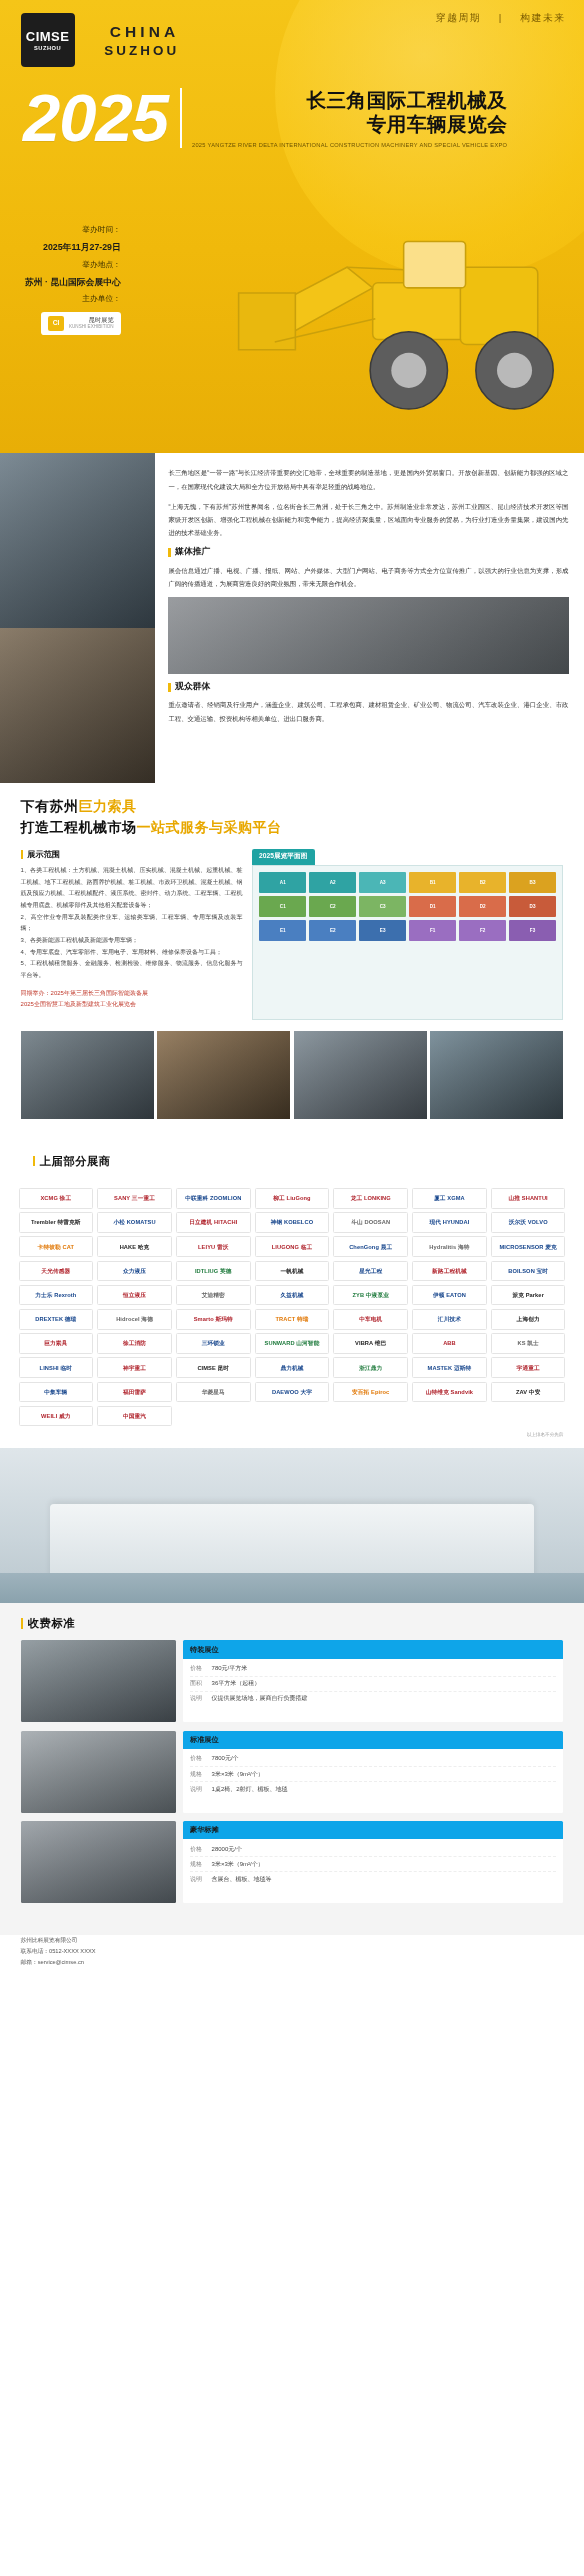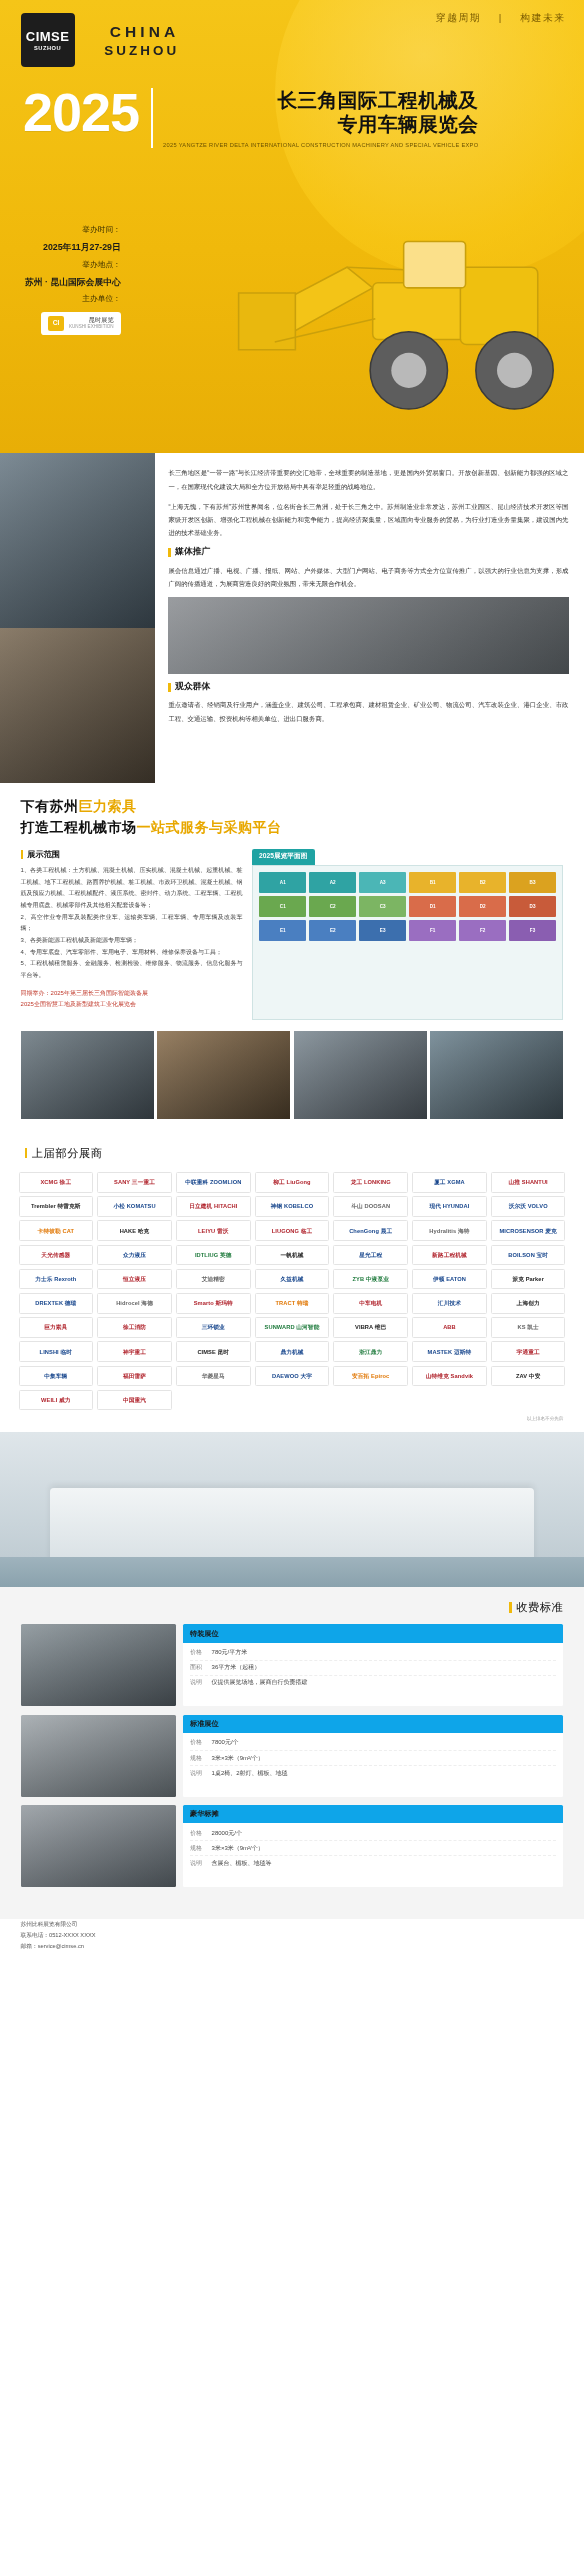--- a/index.html
+++ b/index.html
@@ -44,23 +44,23 @@
     font-weight:bold; line-height:1.05;
   }
   .cimse-mark .l1 { font-size:13px; letter-spacing:0.5px; }
   .cimse-mark .l2 { font-size:5.7px; letter-spacing:0.5px; margin-top:1.5px; }
   .cimse-word { margin-left:7.2px; color:#222; }
   .cimse-word .cn { font-size:15.5px; font-weight:bold; letter-spacing:4.1px; display:block;margin-left:28px; }
   .cimse-word .sz { font-size:13.4px; font-weight:bold; letter-spacing:3.1px; display:block; margin-top:2.1px;}
 
   .hero-main { position:absolute; left:23px; top:88px; z-index:4; }
   .year {
-    font-size:54px; font-weight:bold; color:#ffffff; line-height:.9;
+    font-size:67px; font-weight:bold; color:#ffffff; line-height:.9;
     letter-spacing:-1px; text-shadow:0 1px 0 rgba(0,0,0,.08);
-    display:inline-block; vertical-align:top;
+    display:inline-block; vertical-align:top;font-style:italic;
   }
   .title-wrap { display:inline-block; vertical-align:top; margin-left:9.3px; padding-left:10.3px; border-left:2.1px solid #ffffff; }
   .title-cn { font-size:19.6px; font-weight:bold; color:#111; line-height:1.25; letter-spacing:0.5px; }
   .title-en { margin-top:5.2px; font-size:5.7px; color:#6b5200; letter-spacing:0.3px; max-width:319px; }
 
   .hero-info { position:absolute; left:25px; top:222px; z-index:4; font-size:7.7px; color:#3b2f00; line-height:2.1; }
   .hero-info .big { font-size:8.8px; color:#1b1b1b; font-weight:bold; }
   .host-box {
     margin-top:4.1px; background:#ffffff; border-radius:3.1px; padding:4.1px 7.2px;
     display:inline-flex; align-items:center; gap:5.2px;
@@ -114,21 +114,21 @@
   .plan-grid { position:absolute; inset:6.2px; display:grid; grid-template-columns:repeat(6,1fr); grid-template-rows:repeat(6,1fr); gap:2.6px; }
   .cell { border-radius:1px; }
 
   
   .evrow { display:flex; gap:3.1px; padding:0 20.6px 13.4px; }
   .evrow .ph { height:88px; flex:1; }
 
   
   .logos-sec { padding:9.3px 0 11.3px; background:#fff; }
   .logos-head { padding:0 20.6px 7.2px; }
-  .logos-head h3 { margin:4px; font-size:11.3px; font-weight:normal; color:#111; letter-spacing:0.5px; }
+  .logos-head h3 { margin:12px; font-size:11.3px; font-weight:bold; color:#111; letter-spacing:0.5px; }
   .logos-head .bar { width:2.6px; height:10.8px; background:#f0b90b; display:inline-block; vertical-align:-1.5px; margin-right:4.6px; }
   .logo-grid { display:grid; grid-template-columns:repeat(7,1fr); gap:3.6px 4.1px; padding:0 18.5px; }
   .logo {
     height:20.6px; border:0.5px solid #e4e4e4; border-radius:1.5px; background:#fff;
     display:flex; align-items:center; justify-content:center;
     font-size:5.7px; font-weight:bold; color:#b0232c; letter-spacing:0.1px;
     padding:1px 2.1px; text-align:center; line-height:1.1; overflow:hidden;
   }
   .logo.blue { color:#16458c; }
   .logo.dark { color:#222; }
@@ -137,21 +137,21 @@
   .logo.orange { color:#e07500; }
   .logos-foot { text-align:right; padding:5.2px 20.6px 0; font-size:4.6px; color:#999; }
 
   
   .venue { height:155px; position:relative; background:linear-gradient(180deg,#dfe6ea 0%,#c9d4da 60%,#b9c6cd 100%); overflow:hidden; }
   .venue-bld { position:absolute; left:50%; transform:translateX(-50%); bottom:21.6px; width:484px; height:77px; background:linear-gradient(180deg,#f2f5f6,#d8e0e4); border-radius:4.1px 4.1px 0 0; box-shadow:0 -2.1px 6.2px rgba(0,0,0,.08); }
   .venue-water { position:absolute; left:0; right:0; bottom:0; height:30px; background:linear-gradient(180deg,#9fb3bd,#8aa2ad); }
 
   
   .pricing { background:#f4f4f4; padding:13.4px 20.6px 24px; }
-  .pricing h3 { margin:0 0 9.3px; font-size:11.3px; font-weight:normal; color:#111; letter-spacing:0.5px;text-align:right; }
+  .pricing h3 { margin:0 0 9.3px; font-size:11.3px; font-weight:bold; color:#111; letter-spacing:0.5px; }
   .pricing h3 .bar { width:2.6px; height:10.8px; background:#f0b90b; display:inline-block; vertical-align:-1.5px; margin-right:4.6px; }
   .price-card { display:flex; gap:7.2px; margin-bottom:8.2px; align-items:stretch; }
   .price-img { width:155px; height:82px; border-radius:1.5px; background:#8c949a; position:relative; overflow:hidden; }
   .price-img::after { content:""; position:absolute; inset:0; background:linear-gradient(160deg,rgba(255,255,255,.18),rgba(0,0,0,.22)); }
   .price-body { flex:1; background:#ffffff; border-radius:1.5px; padding:0; display:flex; flex-direction:column; }
   .price-head { background:#0ea5e9; color:#1a1a1a; font-size:7.2px; font-weight:bold; padding:4.1px 7.2px; border-radius:1.5px 1.5px 0 0; }
   .price-rows { padding:3.1px 7.2px 5.2px; }
   .price-row { display:flex; font-size:6px; color:#444; line-height:1.85; border-bottom:0.5px dashed #eee; padding:1.5px 0; }
   .price-row:last-child { border-bottom:none; }
   .price-row .k { width:21.6px; color:#888; flex:none; }

